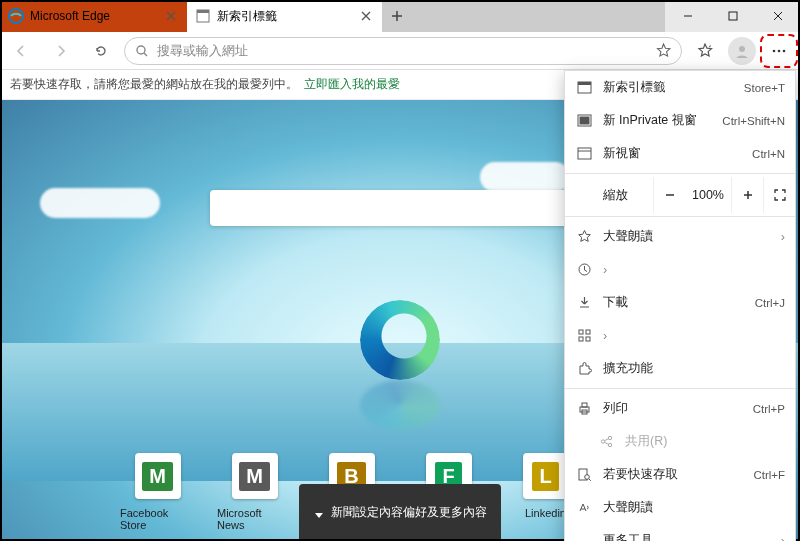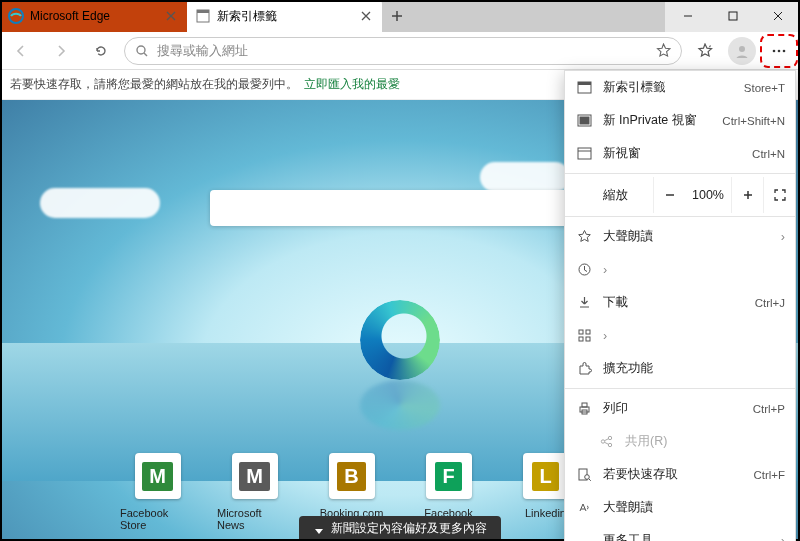--- a/index.html
+++ b/index.html
@@ -111,21 +111,21 @@
     .tiles-row {
       position:absolute; left:0; right:0; bottom:10px;
       display:flex; justify-content:center; gap:22px;
       padding:0 30px;
     }
     .tile { width:75px; display:flex; flex-direction:column; align-items:center; gap:8px; font-size:11px; color:#222;}
     .tile .ticon { width:46px; height:46px; background:#fff; border-radius:4px; box-shadow:0 1px 3px rgba(0,0,0,.3);
       display:flex; align-items:center; justify-content:center; font-weight:bold; font-size:20px; color:#fff;}
     .news-bar {
       position:absolute; left:50%; bottom:0; transform:translateX(-50%);
-      background:#333; color:#fff; font-size:12px; padding:4px 14px; border-radius:4px 4px 0 0;
+      background:#333; color:#fff; font-size:12px; padding:20px 14px; border-radius:4px 4px 0 0;
       display:flex; align-items:flex-end; gap:6px;
     }
     
     .menu {
       position:absolute; right:4px; top:70px; width:232px;
       background:#fff; border:1px solid #ddd; box-shadow:0 4px 16px rgba(0,0,0,.25);
       font-size:12.5px; color:#222; z-index:50; overflow:hidden;
     }
     .menu-row {
       display:flex; align-items:center; height:33px; padding:0 10px; gap:10px;

